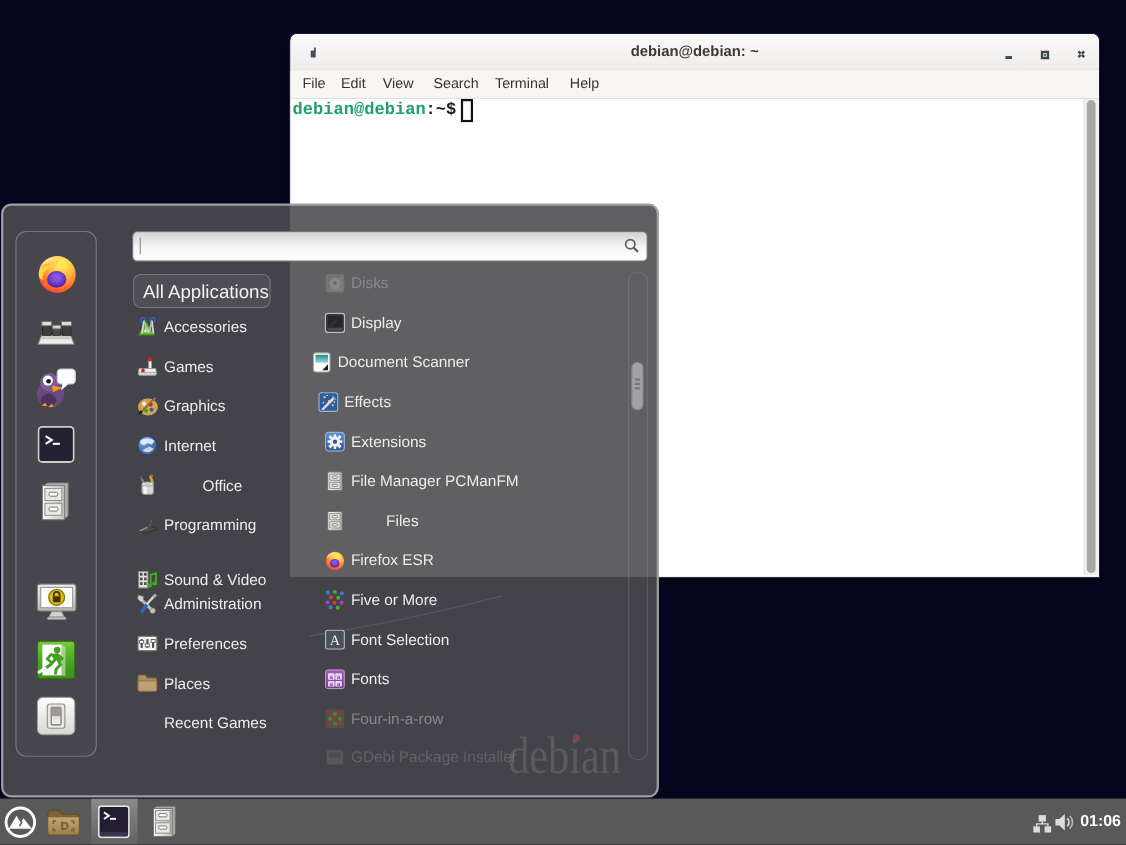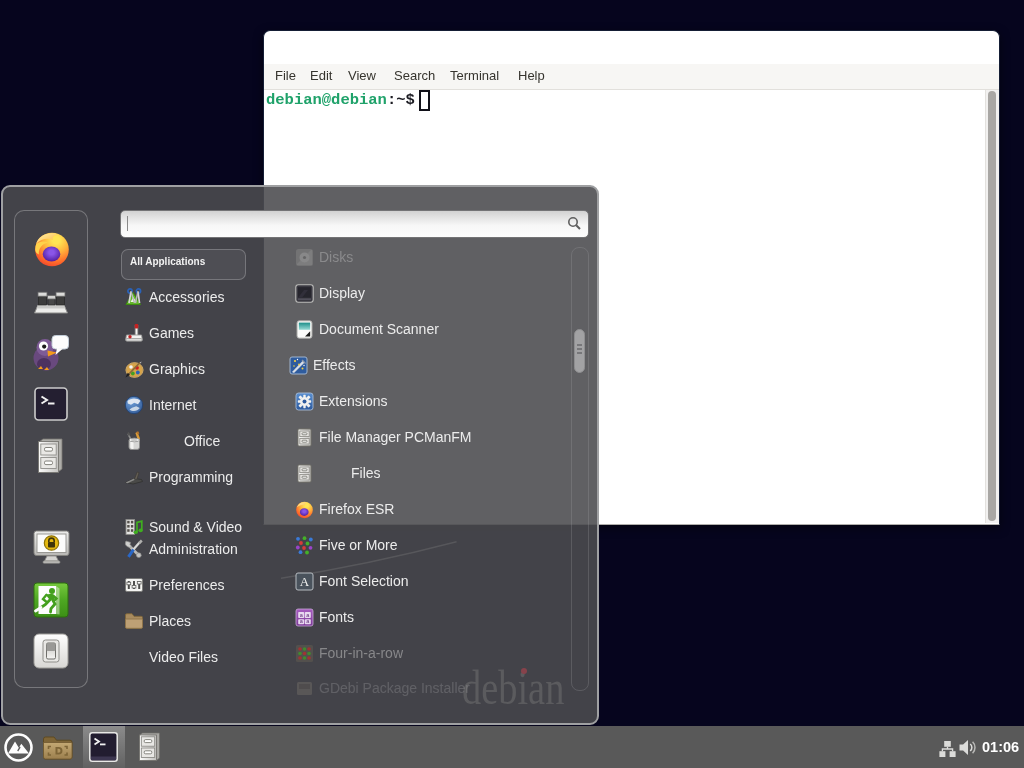--- a/index.html
+++ b/index.html
@@ -40,41 +40,59 @@
   #sidebox{left:11px;top:23px;width:72px;height:476px;
      border:1px solid rgba(160,160,162,0.55);border-radius:10px;
      background:rgba(255,255,255,0.02);}
   .fav{position:absolute;left:29px;}
   #search{left:117px;top:23px;width:467px;height:26px;border:1px solid #747476;
      border-radius:5px;background:linear-gradient(#d2d2d2,#f7f7f7 55%,#fdfdfd);}
   #scursor{left:124px;top:29px;width:1px;height:15px;background:#8a8a8a;}
   #allapps{left:118px;top:62px;width:123px;height:29px;
      background:rgba(150,150,154,0.14);border:1px solid rgba(200,200,204,0.33);
      border-radius:7px;}
-  #allapps span{position:absolute;left:8px;top:6px;font-size:10px;color:#f2f2f2;font-weight:bold;}
+  #allapps span{position:absolute;left:8px;top:6px;font-size:17px;color:#f2f2f2;}
   .row{position:absolute;height:20px;display:flex;align-items:center;}
   .row .lbl{font-size:14px;color:#ececec;white-space:nowrap;}
   .cat .ic{width:20px;margin-right:5px;display:flex;justify-content:center;}
   .app .ic{width:19px;margin-right:5px;display:flex;justify-content:center;}
   .dim .lbl{color:#98989a;}
   #trough{left:568px;top:60px;width:16px;height:442px;border:1px solid rgba(165,165,168,0.25);
      border-radius:8px;}
   #mthumb{left:571px;top:142px;width:9px;height:42px;background:#a2a2a4;
      border:1px solid #8e8e90;border-radius:6px;}
   
   #panel{left:0;top:726px;width:1024px;height:42px;background:#595959;}
   #hl{left:83px;top:0;width:42px;height:42px;
       background:linear-gradient(rgba(255,255,255,0.30),rgba(255,255,255,0.05));}
   #clock{left:982px;top:13px;width:42px;font-size:14.5px;font-weight:bold;color:#fff;}
 </style>
 </head>
 <body>
 <div class="abs" id="wall"></div>
 
 <div class="abs" id="term">
+  <div class="abs" id="titlebar">
+    <div class="abs" id="title">debian@debian: ~</div>
+    <svg class="abs" style="left:17px;top:12px;" width="8" height="10" viewBox="0 0 8 10">
+        <rect x="1.5" y="2.8" width="4.5" height="6.4" rx="0.8" fill="#41505a"></rect>
+        <rect x="4.5" y="0" width="1.6" height="4" fill="#41505a"></rect>
+      </svg>
+    <svg class="abs winbtn" style="left:646px;" width="14" height="14" viewBox="0 0 14 14">
+        <rect x="4" y="9" width="6" height="2.6" fill="#3a474d"></rect>
+      </svg>
+    <svg class="abs winbtn" style="left:679px;" width="14" height="14" viewBox="0 0 14 14">
+        <path d="M3.2 4.2 h7.6 v7.6 H3.2 Z M5.4 6.4 h3.2 v3.2 h-3.2 Z" fill="#3a474d" fill-rule="evenodd"></path>
+        <rect x="6.2" y="7.2" width="1.6" height="1.6" fill="#3a474d"></rect>
+      </svg>
+    <svg class="abs winbtn" style="left:712px;" width="14" height="14" viewBox="0 0 14 14">
+        <path d="M3.6 5.6 L5.2 4 L7 5.8 L8.8 4 L10.4 5.6 L8.6 7.4 L10.4 9.2 L8.8 10.8 L7 9 L5.2 10.8 L3.6 9.2 L5.4 7.4 Z" fill="#3a474d"></path>
+        <rect x="6.2" y="6.6" width="1.6" height="1.6" fill="#f5f4f2"></rect>
+      </svg>
+  </div>
   <div class="abs" id="menubar">
     <span class="mi" style="left:11px;">File</span>
     <span class="mi" style="left:46px;">Edit</span>
     <span class="mi" style="left:84px;">View</span>
     <span class="mi" style="left:130px;">Search</span>
     <span class="mi" style="left:186px;">Terminal</span>
     <span class="mi" style="left:254px;">Help</span>
   </div>
   <div class="abs" id="tcontent">
     <span class="abs" id="prompt">debian@debian<b>:~$</b></span>
@@ -348,21 +366,21 @@
   <div class="row cat" style="left:121px;top:424px;">
       <span class="ic">
         <svg width="20" height="20" viewBox="0 0 20 20">
           <path d="M1.5 4 a1.3 1.3 0 0 1 1.3 -1.3 H8 l2 2.6 h7.2 a1.3 1.3 0 0 1 1.3 1.3 V16 a1.3 1.3 0 0 1 -1.3 1.3 H2.8 A1.3 1.3 0 0 1 1.5 16 Z" fill="#a98c5f" stroke="#7e6539" stroke-width="0.9"></path>
           <path d="M1.5 8 H18.5 V16 a1.3 1.3 0 0 1 -1.3 1.3 H2.8 A1.3 1.3 0 0 1 1.5 16 Z" fill="#bda075" stroke="#8a7147" stroke-width="0.8"></path>
         </svg>
       </span>
       <span class="lbl">Places</span>
     </div>
   <div class="row cat" style="left:146px;top:460px;">
-      <span class="lbl">Video Files</span>
+      <span class="lbl">Recent Games</span>
     </div>
   <div class="row app dim" style="left:292px;top:60px;opacity:0.75;">
       <span class="ic">
         <svg width="19" height="19" viewBox="0 0 19 19" opacity="0.55">
           <rect x="1" y="1" width="17" height="17" rx="2.5" fill="#8f8f8d"></rect>
           <path d="M2 16 L16 2 h1 v15 h-15 Z" fill="#a8a8a6"></path>
           <circle cx="9.5" cy="9.5" r="5" fill="#c2c2c0"></circle>
           <circle cx="9.5" cy="9.5" r="1.6" fill="#6e6e6c"></circle>
         </svg>
       </span>
@@ -372,21 +390,21 @@
       <span class="ic">
         <svg width="19" height="19" viewBox="0 0 19 19">
           <rect x="0.8" y="0.8" width="17.4" height="17.4" rx="2.5" fill="#3a3941" stroke="#bdbdbb" stroke-width="1.1"></rect>
           <rect x="3" y="3.2" width="13" height="10.5" fill="#26252d"></rect>
           <path d="M3 13.7 L9 6 l4 0 L7 13.7 Z" fill="#312f3a"></path>
           <rect x="3" y="14.5" width="13" height="1.4" fill="#55535e"></rect>
         </svg>
       </span>
       <span class="lbl">Display</span>
     </div>
-  <div class="row app" style="left:292px;top:132px;">
+  <div class="row app" style="left:280px;top:132px;">
       <span class="ic">
         <svg width="19" height="19" viewBox="0 0 19 19">
           <defs>
             <linearGradient id="scn" x1="0" y1="0" x2="0" y2="1">
               <stop offset="0" stop-color="#1e8f8a"></stop>
               <stop offset="1" stop-color="#9adbd6"></stop>
             </linearGradient>
           </defs>
           <rect x="2" y="0.8" width="15" height="17.4" rx="2.2" fill="#fcfcfa" stroke="#a8a8a6"></rect>
           <rect x="3.8" y="2.6" width="11.4" height="7.2" fill="url(#scn)"></rect>

